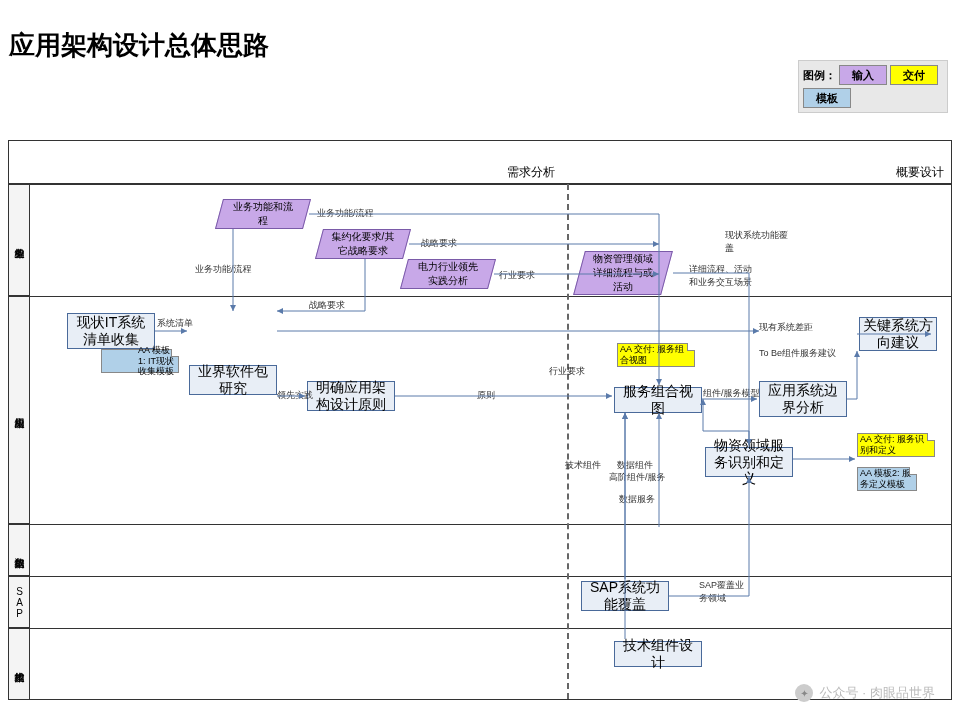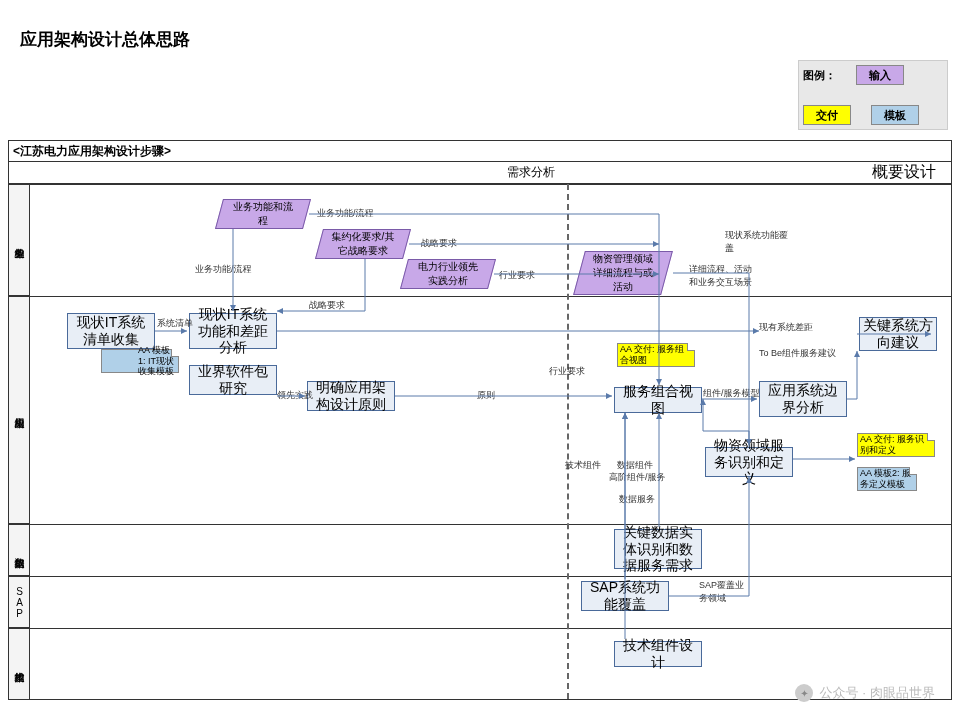--- a/index.html
+++ b/index.html
@@ -1,29 +1,29 @@
 <!DOCTYPE html>
 <html><head>
 <meta charset="utf-8">
 <style>
   * { box-sizing: border-box; margin: 0; padding: 0; }
   body { font-family: "Microsoft YaHei", Arial, sans-serif; background: #fff; width: 960px; height: 720px; position: relative; overflow: hidden; }
-  .title { position: absolute; top: 28px; left: 20px; font-size: 17px; font-weight: bold; color: #000; }
-  .legend { position: absolute; top: 60px; right: 12px; width: 150px; background: #e8e8e8; border: 1px solid #ccc; padding: 4px; display: flex; flex-wrap: wrap; gap: 20px; align-items: center; }
+  .title { position: absolute; top: 28px; left: 9px; font-size: 26px; font-weight: bold; color: #000; }
+  .legend { position: absolute; top: 60px; right: 12px; width: 150px; background: #e8e8e8; border: 1px solid #ccc; padding: 4px; display: flex; flex-wrap: wrap; gap: 3px; align-items: center; }
   .legend-label { font-size: 11px; font-weight: bold; }
   .legend-item { width: 48px; height: 20px; font-size: 11px; font-weight: bold; display: flex; align-items: center; justify-content: center; border: 1px solid #888; }
   .legend-input { background: #c8a8e8; }
   .legend-deliver { background: #ffff00; }
   .legend-template { background: #b0d0e8; }
 
   .frame { position: absolute; top: 140px; left: 8px; width: 944px; height: 560px; border: 1px solid #333; }
   .frame-header { position: absolute; top: -1px; left: -1px; width: calc(100% + 2px); height: 22px; border: 1px solid #333; background: #fff; display: flex; align-items: center; padding-left: 4px; font-size: 12px; font-weight: bold; }
   .phase-header { position: absolute; top: 21px; left: -1px; width: calc(100% + 2px); height: 22px; border-bottom: 1px solid #333; display: flex; }
   .phase1 { flex: 0 0 555px; border-right: none; text-align: right; padding-right: 8px; font-size: 12px; align-items: center; display: flex; justify-content: flex-end; }
-  .phase2 { flex: 1; text-align: right; padding-right: 16px; font-size: 16px; align-items: center; display: flex; justify-content: flex-end; }
+  .phase2 { flex: 1; text-align: right; padding-right: 8px; font-size: 12px; align-items: center; display: flex; justify-content: flex-end; }
 
   .lane-label { position: absolute; width: 22px; border: 1px solid #333; background: #f4f4f4; writing-mode: vertical-rl; text-orientation: upright; font-size: 10px; display: flex; align-items: center; justify-content: center; left: -1px; }
   .lane-biz { top: 43px; height: 112px; }
   .lane-app { top: 155px; height: 228px; }
   .lane-data { top: 383px; height: 52px; }
   .lane-sap { top: 435px; height: 52px; writing-mode: vertical-lr; }
   .lane-tech { top: 487px; height: 72px; }
 
   .lane-divider { position: absolute; left: 0; width: 100%; height: 0; border-top: 1px solid #333; }
   .ld1 { top: 43px; }
@@ -57,21 +57,20 @@
 <div class="title">应用架构设计总体思路</div>
 
 <div class="legend">
   <span class="legend-label">图例：</span>
   <span class="legend-item legend-input">输入</span>
   <span class="legend-item legend-deliver">交付</span>
   <span class="legend-item legend-template">模板</span>
 </div>
 
 <div class="frame">
-  <div class="frame-header">&lt;江苏电力应用架构设计步骤&gt;</div>
   <div class="phase-header">
     <div class="phase1">需求分析</div>
     <div class="phase2">概要设计</div>
   </div>
 
   <div class="lane-divider ld1"></div>
   <div class="lane-divider ld2"></div>
   <div class="lane-divider ld3"></div>
   <div class="lane-divider ld4"></div>
   <div class="lane-divider ld5"></div>
@@ -91,27 +90,25 @@
       <span>集约化要求/其它战略要求</span>
     </div>
   <div class="para" style="left:395px; top:118px; width:88px; height:30px;">
       <span>电力行业领先实践分析</span>
     </div>
   <div class="para" style="left:570px; top:110px; width:88px; height:44px;">
       <span>物资管理领域详细流程与或活动</span>
     </div>
 
   <div class="box" style="left:58px; top:172px; width:88px; height:36px;">现状IT系统清单收集</div>
-  <div class="box" style="left:180px; top:172px; width:88px; height:36px;">现状IT系统功能和差距分析</div>
   <div class="box" style="left:180px; top:224px; width:88px; height:30px;">业界软件包研究</div>
   <div class="box" style="left:298px; top:240px; width:88px; height:30px;">明确应用架构设计原则</div>
   <div class="box" style="left:605px; top:246px; width:88px; height:26px;">服务组合视图</div>
   <div class="box" style="left:750px; top:240px; width:88px; height:36px;">应用系统边界分析</div>
   <div class="box" style="left:696px; top:306px; width:88px; height:30px;">物资领域服务识别和定义</div>
-  <div class="box" style="left:605px; top:388px; width:88px; height:40px;">关键数据实体识别和数据服务需求</div>
   <div class="box" style="left:572px; top:440px; width:88px; height:30px;">SAP系统功能覆盖</div>
   <div class="box" style="left:605px; top:500px; width:88px; height:26px;">技术组件设计</div>
   <div class="box" style="left:850px; top:176px; width:78px; height:34px;">关键系统方向建议</div>
 
   <div class="note note-blue" style="left:92px; top:208px; width:78px; height:24px;padding-left:36px;">
       <span>AA 模板1: IT现状收集模板</span>
       <span class="corner"></span>
     </div>
   <div class="note note-yellow" style="left:608px; top:202px; width:78px; height:24px;">
       <span>AA 交付: 服务组合视图</span>

